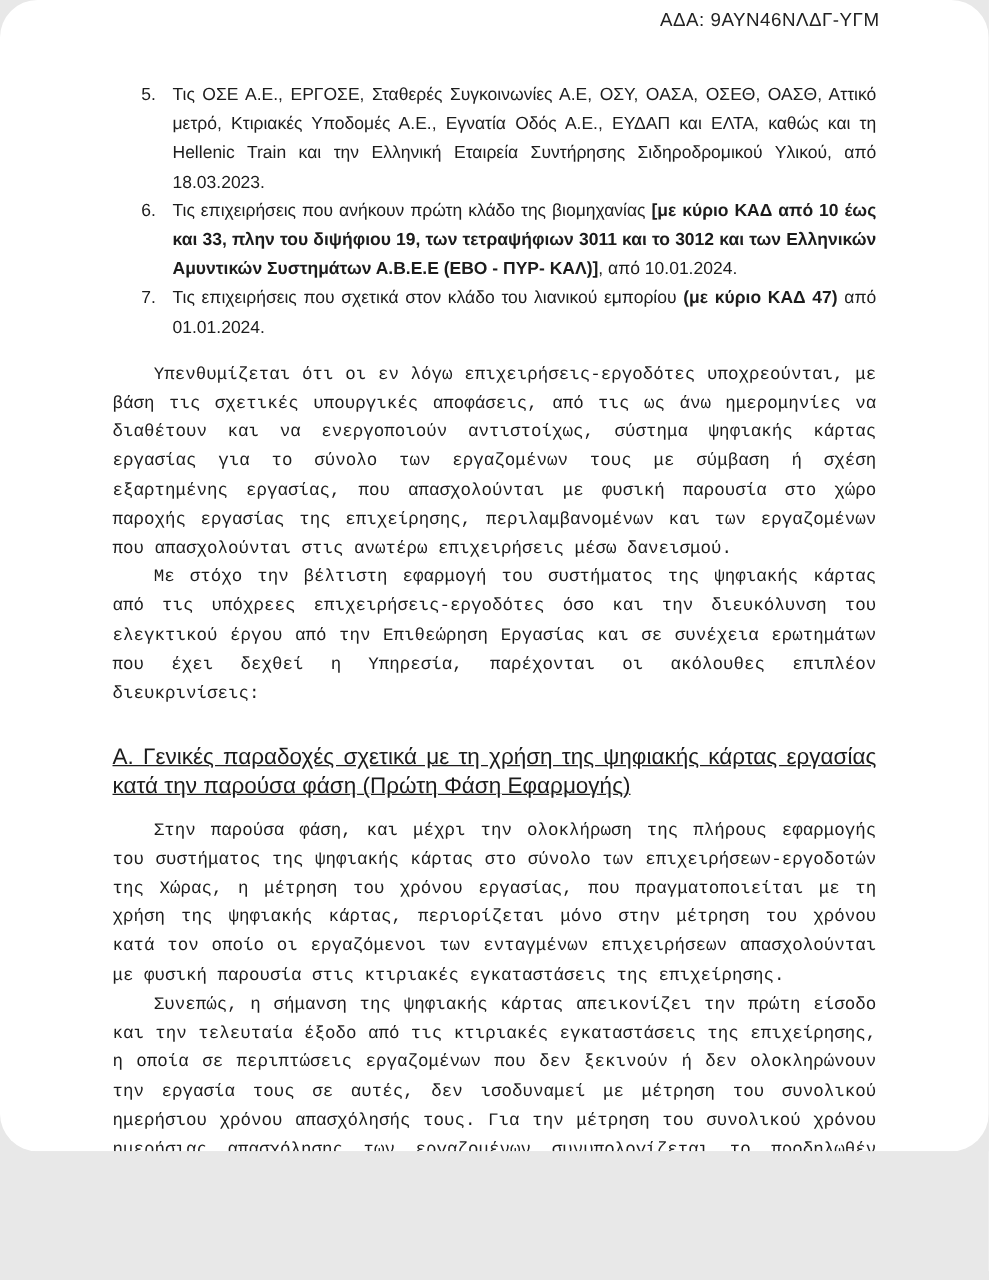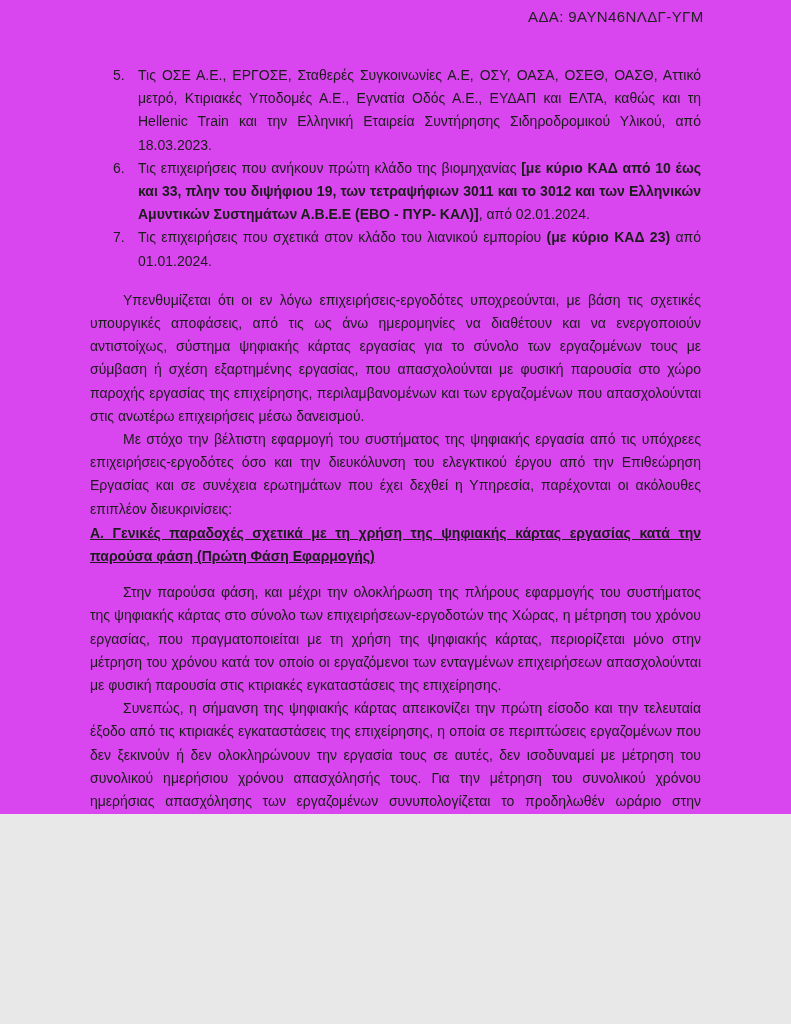--- a/index.html
+++ b/index.html
@@ -1,23 +1,24 @@
 <!DOCTYPE html>
 <html><head>
 <meta charset="utf-8">
 <style>
   html, body { margin: 0; padding: 0; background: #e8e8e8; }
   .page {
     position: relative;
     width: 791px;
-    height: 814px;
-    background: #d946ef;
+    height: 921px;
+    background: #ffffff;
     font-family: "Liberation Sans", sans-serif;
     color: #1c1c1c;
     overflow: hidden;
+    border-radius: 30px;
   }
   .ada {
     position: absolute;
     top: 8px;
     left: 528px;
     font-size: 15px;
     letter-spacing: 0.4px;
     color: #222222;
     white-space: nowrap;
   }
@@ -36,27 +37,28 @@
   }
   .list-num {
     position: absolute;
     left: 23px;
     top: 0;
   }
   .list-text b { font-weight: bold; }
   p.body {
     margin: 0;
     text-indent: 33px;
+    font-family: Liberation Mono, monospace;
   }
   p.after-list { margin-top: 16px; }
   h2.section-heading {
-    margin: 1px 0 13px 0;
-    font-size: 14px;
+    margin: 27px 0 13px 0;
+    font-size: 18px;
     line-height: 23.2px;
-    font-weight: bold;
+    font-weight: normal;
     text-decoration: underline;
     text-align: justify;
   }
   .page-num {
     position: absolute;
     top: 934px;
     left: 0;
     width: 100%;
     text-align: center;
     font-size: 14px;
@@ -75,34 +77,34 @@
     <div class="list-item">
       <span class="list-num">5.</span>
       <div class="list-text">
         <span>Τις ΟΣΕ Α.Ε., ΕΡΓΟΣΕ, Σταθερές Συγκοινωνίες Α.Ε, ΟΣΥ, ΟΑΣΑ, ΟΣΕΘ, ΟΑΣΘ, Αττικό μετρό, Κτιριακές Υποδομές Α.Ε., Εγνατία Οδός Α.Ε., ΕΥΔΑΠ και ΕΛΤΑ, καθώς και τη Hellenic Train και την Ελληνική Εταιρεία Συντήρησης Σιδηροδρομικού Υλικού, από 18.03.2023.</span>
       </div>
     </div>
 
     <div class="list-item">
       <span class="list-num">6.</span>
       <div class="list-text">
-        <span>Τις επιχειρήσεις που ανήκουν πρώτη κλάδο της βιομηχανίας </span><b>[με κύριο ΚΑΔ από 10 έως και 33, πλην του διψήφιου 19, των τετραψήφιων 3011 και το 3012 και των Ελληνικών Αμυντικών Συστημάτων Α.Β.Ε.Ε (ΕΒΟ - ΠΥΡ- ΚΑΛ)]</b><span>, από 02.01.2024.</span>
+        <span>Τις επιχειρήσεις που ανήκουν πρώτη κλάδο της βιομηχανίας </span><b>[με κύριο ΚΑΔ από 10 έως και 33, πλην του διψήφιου 19, των τετραψήφιων 3011 και το 3012 και των Ελληνικών Αμυντικών Συστημάτων Α.Β.Ε.Ε (ΕΒΟ - ΠΥΡ- ΚΑΛ)]</b><span>, από 10.01.2024.</span>
       </div>
     </div>
 
     <div class="list-item">
       <span class="list-num">7.</span>
       <div class="list-text">
-        <span>Τις επιχειρήσεις που σχετικά στον κλάδο του λιανικού εμπορίου </span><b>(με κύριο ΚΑΔ 23)</b><span> από 01.01.2024.</span>
+        <span>Τις επιχειρήσεις που σχετικά στον κλάδο του λιανικού εμπορίου </span><b>(με κύριο ΚΑΔ 47)</b><span> από 01.01.2024.</span>
       </div>
     </div>
 
     <p class="body after-list">Υπενθυμίζεται ότι οι εν λόγω επιχειρήσεις-εργοδότες υποχρεούνται, με βάση τις σχετικές υπουργικές αποφάσεις, από τις ως άνω ημερομηνίες να διαθέτουν και να ενεργοποιούν αντιστοίχως, σύστημα ψηφιακής κάρτας εργασίας για το σύνολο των εργαζομένων τους με σύμβαση ή σχέση εξαρτημένης εργασίας, που απασχολούνται με φυσική παρουσία στο χώρο παροχής εργασίας της επιχείρησης, περιλαμβανομένων και των εργαζομένων που απασχολούνται στις ανωτέρω επιχειρήσεις μέσω δανεισμού.</p>
 
-    <p class="body">Με στόχο την βέλτιστη εφαρμογή του συστήματος της ψηφιακής εργασία από τις υπόχρεες επιχειρήσεις-εργοδότες όσο και την διευκόλυνση του ελεγκτικού έργου από την Επιθεώρηση Εργασίας και σε συνέχεια ερωτημάτων που έχει δεχθεί η Υπηρεσία, παρέχονται οι ακόλουθες επιπλέον διευκρινίσεις:</p>
+    <p class="body">Με στόχο την βέλτιστη εφαρμογή του συστήματος της ψηφιακής κάρτας από τις υπόχρεες επιχειρήσεις-εργοδότες όσο και την διευκόλυνση του ελεγκτικού έργου από την Επιθεώρηση Εργασίας και σε συνέχεια ερωτημάτων που έχει δεχθεί η Υπηρεσία, παρέχονται οι ακόλουθες επιπλέον διευκρινίσεις:</p>
 
     <h2 class="section-heading">Α. Γενικές παραδοχές σχετικά με τη χρήση της ψηφιακής κάρτας εργασίας κατά την παρούσα φάση (Πρώτη Φάση Εφαρμογής)</h2>
 
     <p class="body">Στην παρούσα φάση, και μέχρι την ολοκλήρωση της πλήρους εφαρμογής του συστήματος της ψηφιακής κάρτας στο σύνολο των επιχειρήσεων-εργοδοτών της Χώρας, η μέτρηση του χρόνου εργασίας, που πραγματοποιείται με τη χρήση της ψηφιακής κάρτας, περιορίζεται μόνο στην μέτρηση του χρόνου κατά τον οποίο οι εργαζόμενοι των ενταγμένων επιχειρήσεων απασχολούνται με φυσική παρουσία στις κτιριακές εγκαταστάσεις της επιχείρησης.</p>
 
     <p class="body">Συνεπώς, η σήμανση της ψηφιακής κάρτας απεικονίζει την πρώτη είσοδο και την τελευταία έξοδο από τις κτιριακές εγκαταστάσεις της επιχείρησης, η οποία σε περιπτώσεις εργαζομένων που δεν ξεκινούν ή δεν ολοκληρώνουν την εργασία τους σε αυτές, δεν ισοδυναμεί με μέτρηση του συνολικού ημερήσιου χρόνου απασχόλησής τους. Για την μέτρηση του συνολικού χρόνου ημερήσιας απασχόλησης των εργαζομένων συνυπολογίζεται το προδηλωθέν ωράριο στην Ψηφιακή Οργάνωση του Χρόνου Εργασίας στο ΠΣ ΕΡΓΑΝΗ, το προγραμματισμένο ωράριο και η σήμανση της ψηφιακής κάρτας εργασίας.</p>
 
   </div>
 
   <div class="page-num">2</div>

